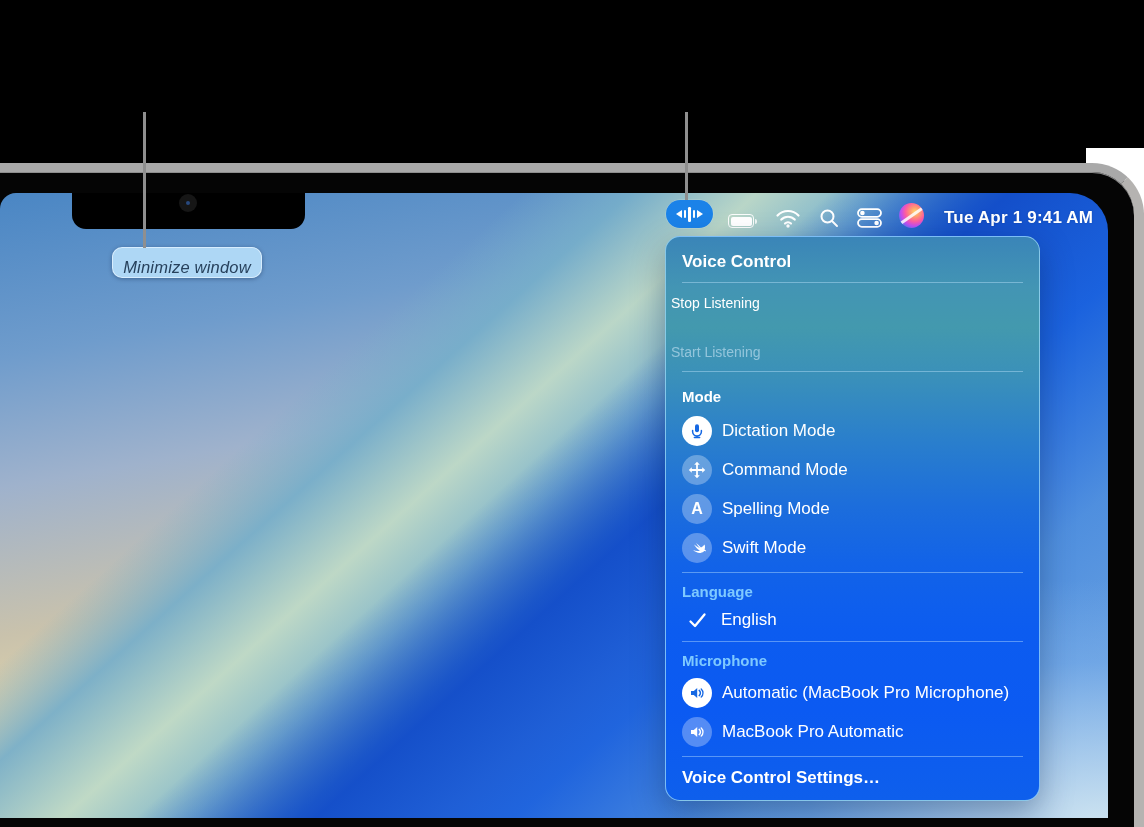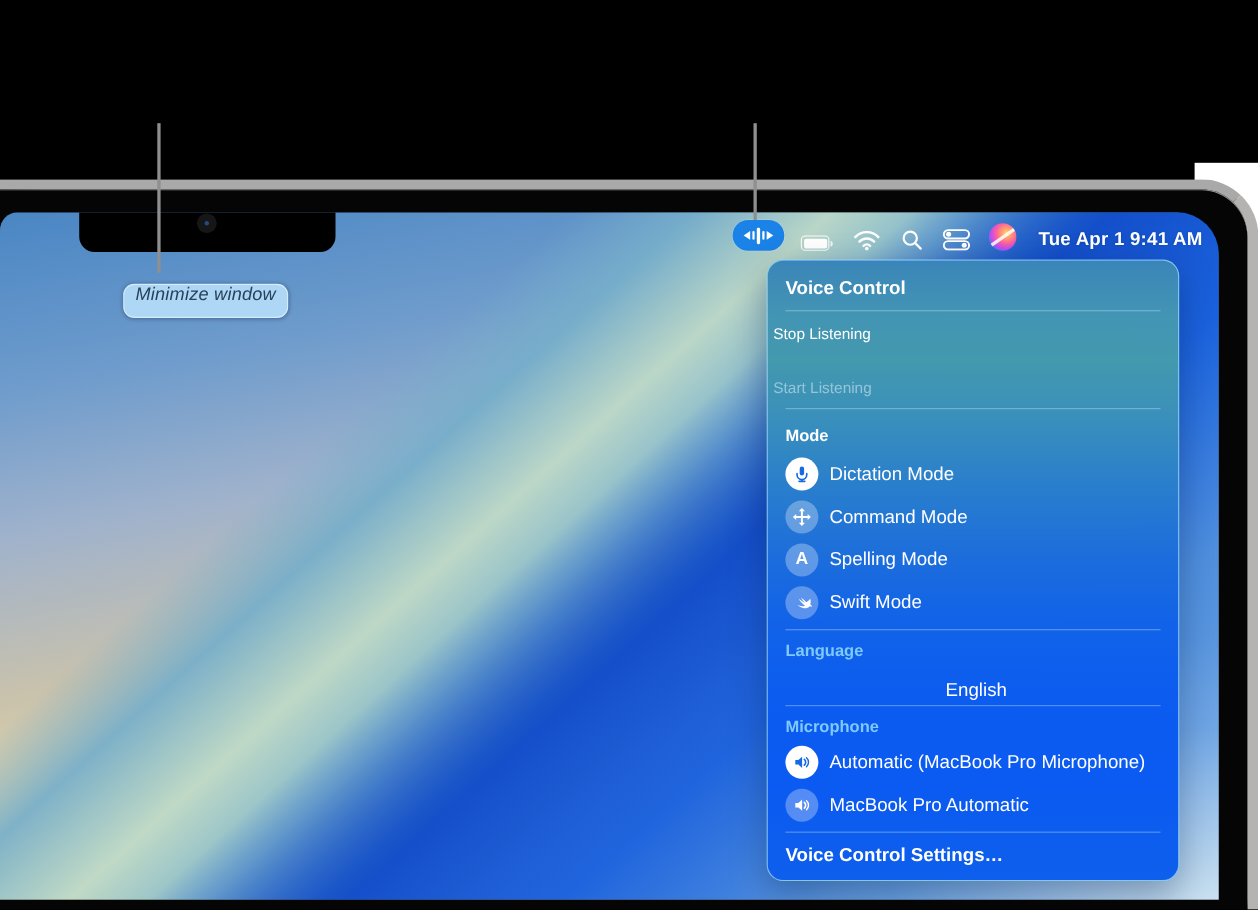--- a/index.html
+++ b/index.html
@@ -48,44 +48,44 @@
   .gap18 { margin-left:18px; }
   .siri { width:25px; height:25px; border-radius:50%; margin-left:17px; position:relative; overflow:hidden;
     background:radial-gradient(circle at 64% 36%, #ffd86e 0%, #ff9e6e 20%, #ff5f9e 42%, #c44df0 62%, #4a7bf0 82%, #64c8f0 100%); }
   .siri::after { content:""; position:absolute; left:-3px; top:11px; width:32px; height:3px;
     background:rgba(255,255,255,0.85); transform:rotate(-35deg); border-radius:2px; }
   .clock { margin-left:20px; color:#fff; font-size:17px; font-weight:600; letter-spacing:0.2px;
     text-shadow:0 0 2px rgba(0,40,80,0.25); white-space:nowrap; }
 
   
   .tooltip { position:absolute; left:112px; top:54px; width:150px; height:31px; border-radius:10px;
-    background:#aed7f5; border:1px solid rgba(220,240,255,0.9); display:flex; align-items:flex-start;
-    justify-content:center; box-shadow:0 1px 4px rgba(0,20,50,0.35);margin-top:11px; }
+    background:#aed7f5; border:1px solid rgba(220,240,255,0.9); display:flex; align-items:flex-end;
+    justify-content:center; box-shadow:0 1px 4px rgba(0,20,50,0.35); }
   .tooltip span { font-style:italic; font-size:16.5px; color:#27415c; letter-spacing:0.2px; }
 
   
-  .vc-menu { position:absolute; left:697px; top:43px; width:375px; border-radius:15px;
+  .vc-menu { position:absolute; left:665px; top:43px; width:375px; border-radius:15px;
     border:1.5px solid rgba(160,220,250,0.75);
     background:linear-gradient(180deg, #3a85b8 0%, #4395b4 9%, #4399ae 16%, #3a90ba 25%, #2a7fcc 36%, #1c6ddc 48%, #1263e8 58%, #0c5cf0 70%, #0b5af2 84%, #0e5fec 100%);
     box-shadow:0 12px 32px rgba(0,25,70,0.35); padding:10px 0 6px; color:#fff; }
   .m-title { height:30px; padding:0 16px; display:flex; align-items:center; font-size:17px; font-weight:700; }
   .m-div { height:1px; margin:5px 16px; background:rgba(195,232,255,0.42); }
   .m-item { height:30px; padding:0 5px; display:flex; align-items:center; font-size:14px; }
   .m-item.dim { height:28px; color:rgba(225,242,255,0.52);margin-top:20px; }
   .m-header { height:34px; padding:0 16px; display:flex; align-items:flex-end; padding-bottom:6px;
     font-size:15px; font-weight:700; }
   .m-header.blue { height:26px; color:#7ec9ff; align-items:center; padding-bottom:0; }
   .m-row { height:39px; padding:0 16px; display:flex; align-items:center; gap:10px; font-size:17px; }
   .m-circle { width:30px; height:30px; border-radius:50%; flex:0 0 auto; display:flex;
     align-items:center; justify-content:center; background:rgba(255,255,255,0.30); }
   .m-circle.solid { background:#fff; }
   .m-circle .blue-glyph { color:#1668e3; }
   .m-circle .white-glyph { color:#fff; }
   .letterA { font-size:16px; font-weight:700; color:#fff; }
-  .check-row { height:32px; padding:0 16px 0 22px; display:flex; align-items:center; gap:14px; font-size:17px;flex-direction:column; }
+  .check-row { height:32px; padding:0 16px 0 22px; display:flex; align-items:center; gap:14px; font-size:17px; }
   .settings-row { height:32px; padding:0 16px; display:flex; align-items:center; font-size:17px; font-weight:600; }
 
   
   .callout { position:absolute; width:3px; background:#8f8f8f; z-index:10; }
   .callout.one { left:143px; top:112px; height:136px; }
   .callout.two { left:685px; top:112px; height:88px; }
 
   svg { display:block; }
 </style>
 </head>

